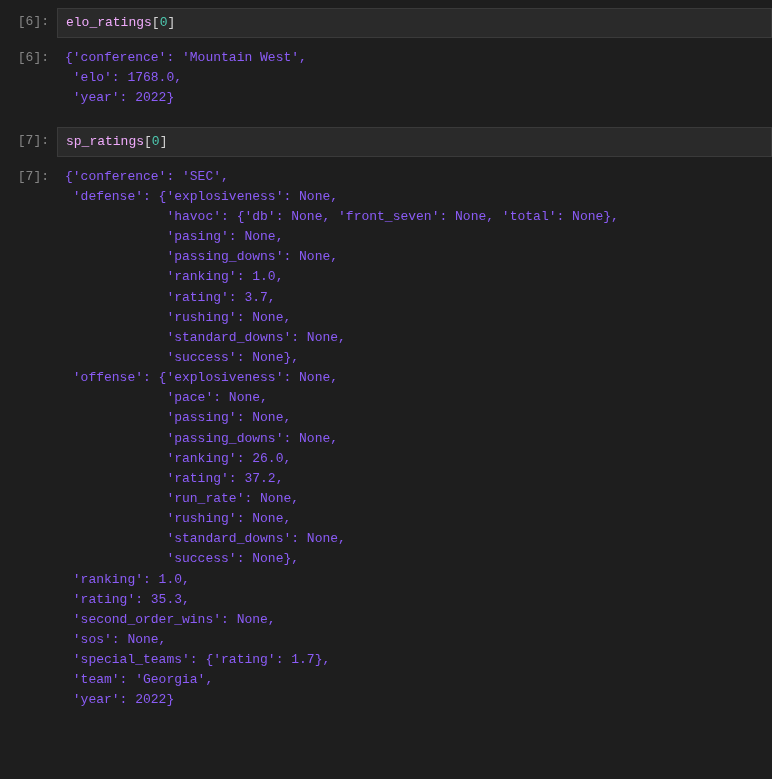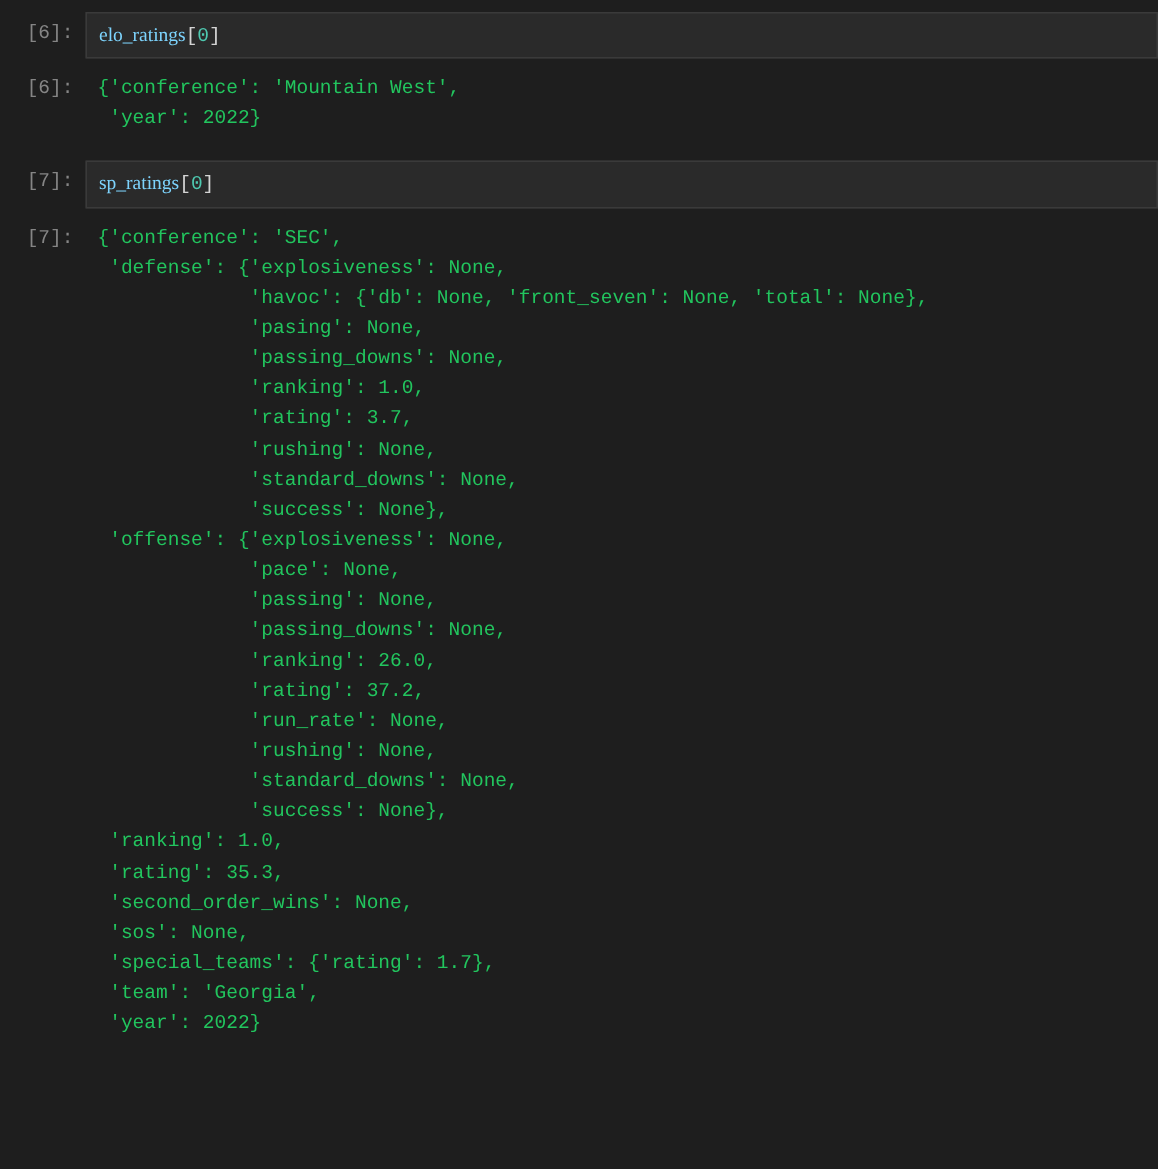--- a/index.html
+++ b/index.html
@@ -27,37 +27,37 @@
     background: #2a2a2a;
     border: 1px solid #3a3a3a;
     padding: 4px 8px;
     white-space: pre;
     overflow: hidden;
   }
   .output-area {
     flex: 1;
     padding: 4px 8px;
     white-space: pre;
-    color: #22c55e;
+    color: #8b5cf6;
   }
-  .c-blue { color: #7dd3fc; font-family: Liberation Serif, serif; }
+  .c-blue { color: #f0abfc; }
   .c-teal { color: #4ec9b0; }
 </style>
 </head>
 <body>
 
 <div id="root">
     <div class="cell">
       <div class="prompt">[6]:</div>
       <div class="code-area"><span class="c-blue">elo_ratings</span><span>[</span><span class="c-teal">0</span><span>]</span></div>
     </div>
     <div style="height: 2px;"></div>
     <div class="cell">
       <div class="prompt">[6]:</div>
-      <div class="output-area"><div>{'conference': 'Mountain West',</div><div> 'year': 2022}</div></div>
+      <div class="output-area"><div>{'conference': 'Mountain West',</div><div> 'elo': 1768.0,</div><div> 'year': 2022}</div></div>
     </div>
     <div style="height: 10px;"></div>
     <div class="cell">
       <div class="prompt">[7]:</div>
       <div class="code-area"><span class="c-blue">sp_ratings</span><span>[</span><span class="c-teal">0</span><span>]</span></div>
     </div>
     <div style="height: 2px;"></div>
     <div class="cell">
       <div class="prompt">[7]:</div>
       <div class="output-area"><div>{'conference': 'SEC',</div><div> 'defense': {'explosiveness': None,</div><div>             'havoc': {'db': None, 'front_seven': None, 'total': None},</div><div>             'pasing': None,</div><div>             'passing_downs': None,</div><div>             'ranking': 1.0,</div><div>             'rating': 3.7,</div><div>             'rushing': None,</div><div>             'standard_downs': None,</div><div>             'success': None},</div><div> 'offense': {'explosiveness': None,</div><div>             'pace': None,</div><div>             'passing': None,</div><div>             'passing_downs': None,</div><div>             'ranking': 26.0,</div><div>             'rating': 37.2,</div><div>             'run_rate': None,</div><div>             'rushing': None,</div><div>             'standard_downs': None,</div><div>             'success': None},</div><div> 'ranking': 1.0,</div><div> 'rating': 35.3,</div><div> 'second_order_wins': None,</div><div> 'sos': None,</div><div> 'special_teams': {'rating': 1.7},</div><div> 'team': 'Georgia',</div><div> 'year': 2022}</div></div>

